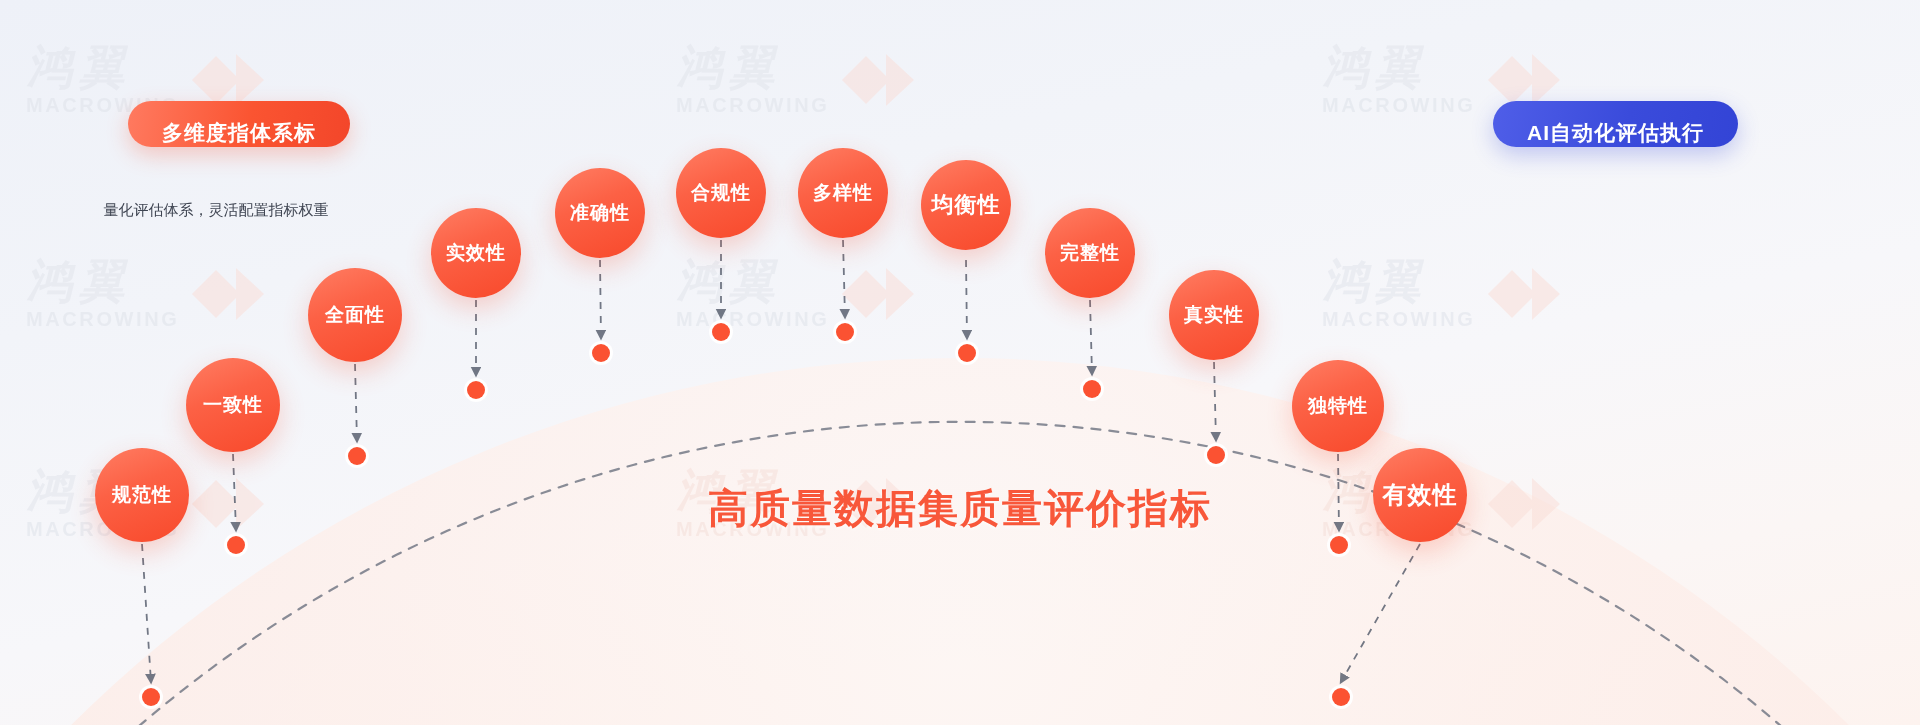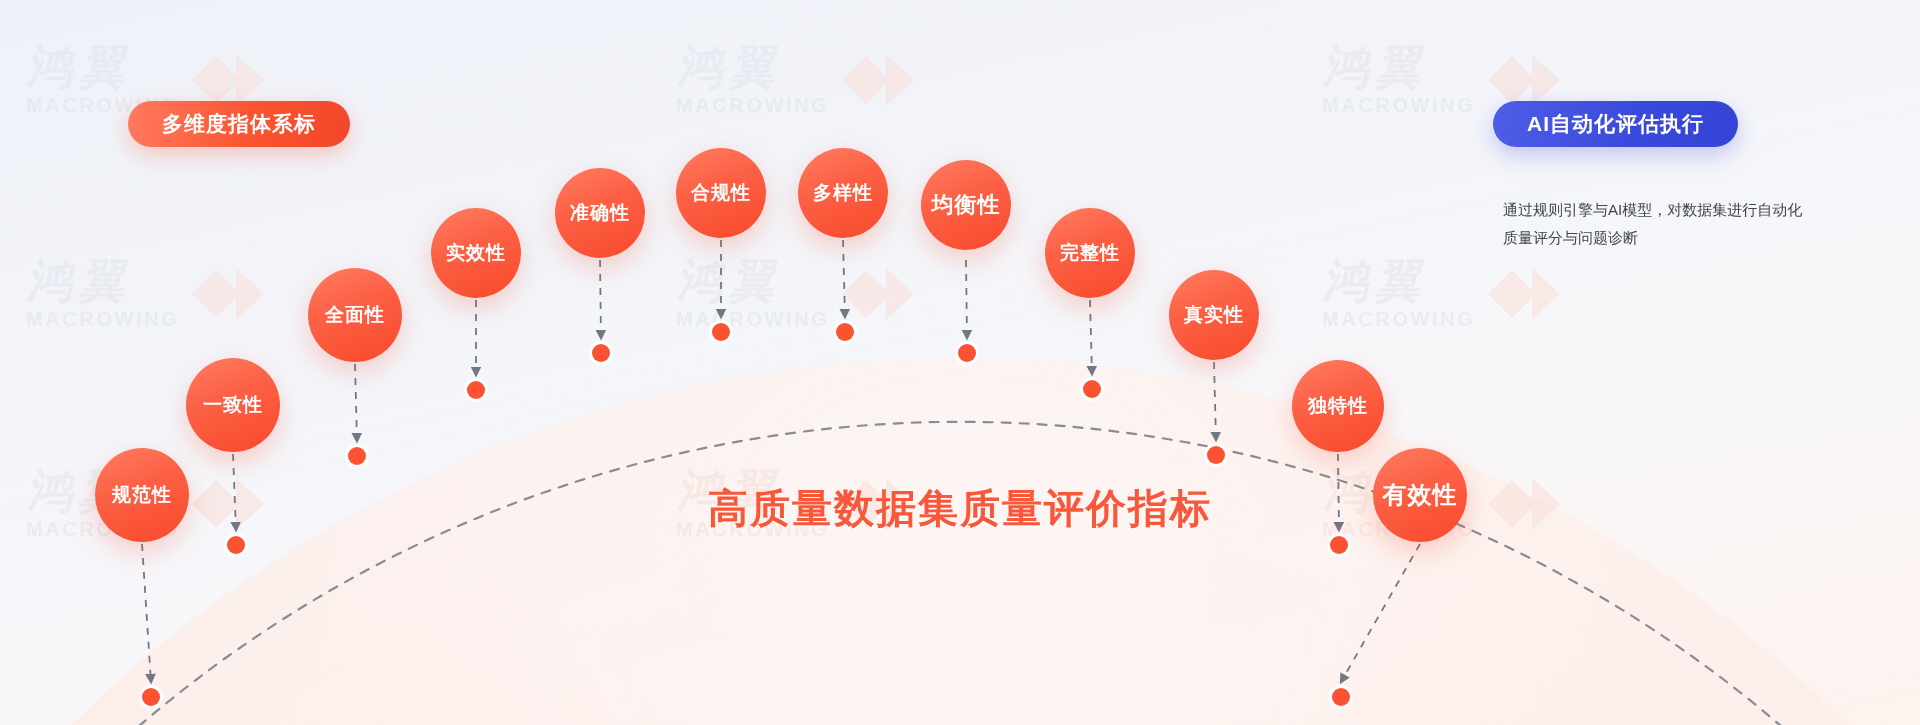--- a/index.html
+++ b/index.html
@@ -58,21 +58,21 @@
     border-left:28px solid #fadfd9;
   }
   .wm.pink .wm-cn { color:#f6e0da; }
   .wm.pink .wm-en { color:#f4dfd9; }
 
   
   .badge {
     position:absolute;
     height:46px; padding:0 34px;
     border-radius:23px;
-    display:flex; align-items:center; justify-content:center;
+    display:flex; align-items:flex-end; justify-content:center;
     color:#fff; font-size:21px; font-weight:bold; letter-spacing:1px;
     white-space:nowrap;
   }
   .badge.red {
     background:linear-gradient(100deg,#ff7a60 0%,#fa5431 55%,#f3462a 100%);
     box-shadow:0 8px 22px rgba(247,84,49,.28);
   }
   .badge.blue {
     background:linear-gradient(100deg,#4f5ee8 0%,#3a4bdb 55%,#3344d6 100%);
     box-shadow:0 8px 22px rgba(58,75,219,.28);
@@ -239,30 +239,27 @@
         <line x1="1338" y1="454" x2="1339" y2="530" stroke="#5b6271" stroke-width="1.8" stroke-dasharray="7 7" marker-end="url(#arrowhead)" opacity=".85"></line>
         <line x1="1420" y1="544" x2="1341" y2="682" stroke="#5b6271" stroke-width="1.8" stroke-dasharray="7 7" marker-end="url(#arrowhead)" opacity=".85"></line>
       </g>
   </svg>
 
   <div class="badge red" style="left:128px; top:101px;">
     <span>多维度指体系标</span>
   </div>
 
   <div class="desc left" style="left:36px; top:196px; width:360px;">
+    <span>量化评估体系，灵活配置指标权重</span>
   </div>
 
   <div class="badge blue" style="left:1493px; top:101px;">
     <span>AI自动化评估执行</span>
   </div>
 
-  <div class="desc right" style="left:1503px; top:196px; width:400px;">
-    <span>通过规则引擎与AI模型，对数据集进行自动化</span>
-    <span>质量评分与问题诊断</span>
-  </div>
 
   <div class="center-title" style="left:50%; top:481px; transform:translateX(-50%);">高质量数据集质量评价指标</div>
 
   <div id="bubble-layer">
       <div class="bubble" style="left: 95px; top: 448px; width: 94px; height: 94px; font-size: 19px;">
         <span>规范性</span>
       </div>
       <div class="bubble" style="left: 186px; top: 358px; width: 94px; height: 94px; font-size: 19px;">
         <span>一致性</span>
       </div>

